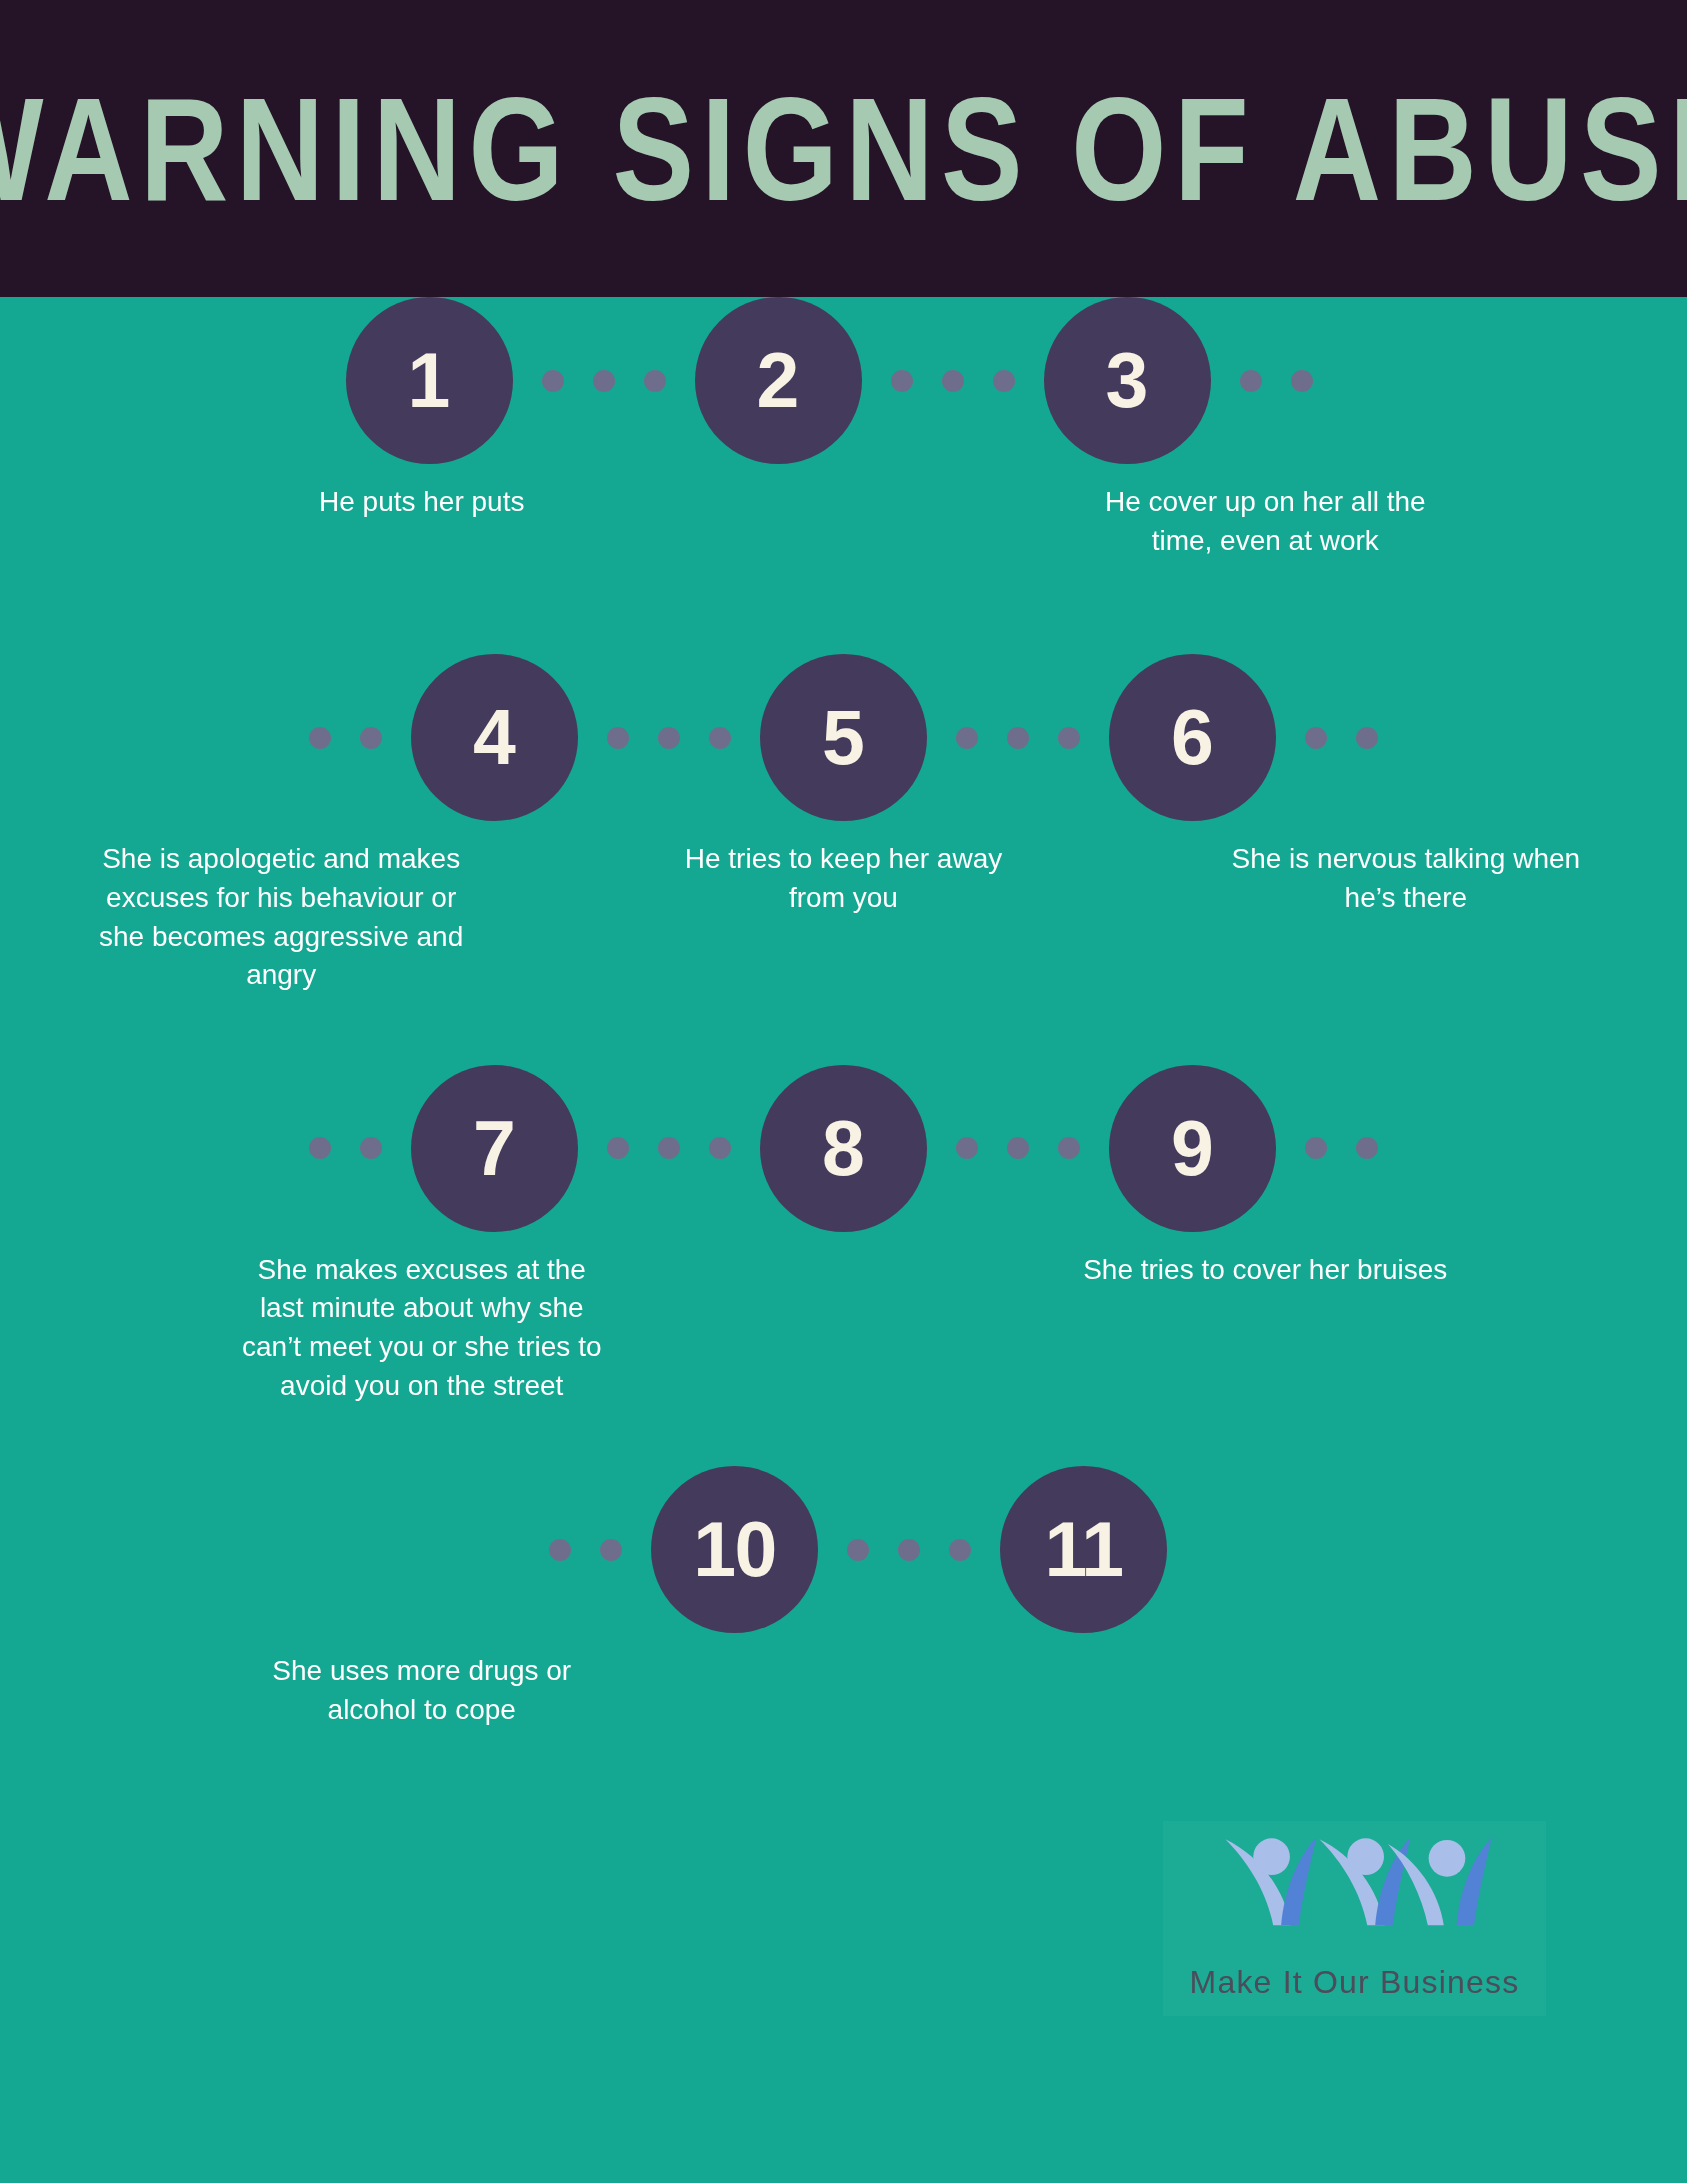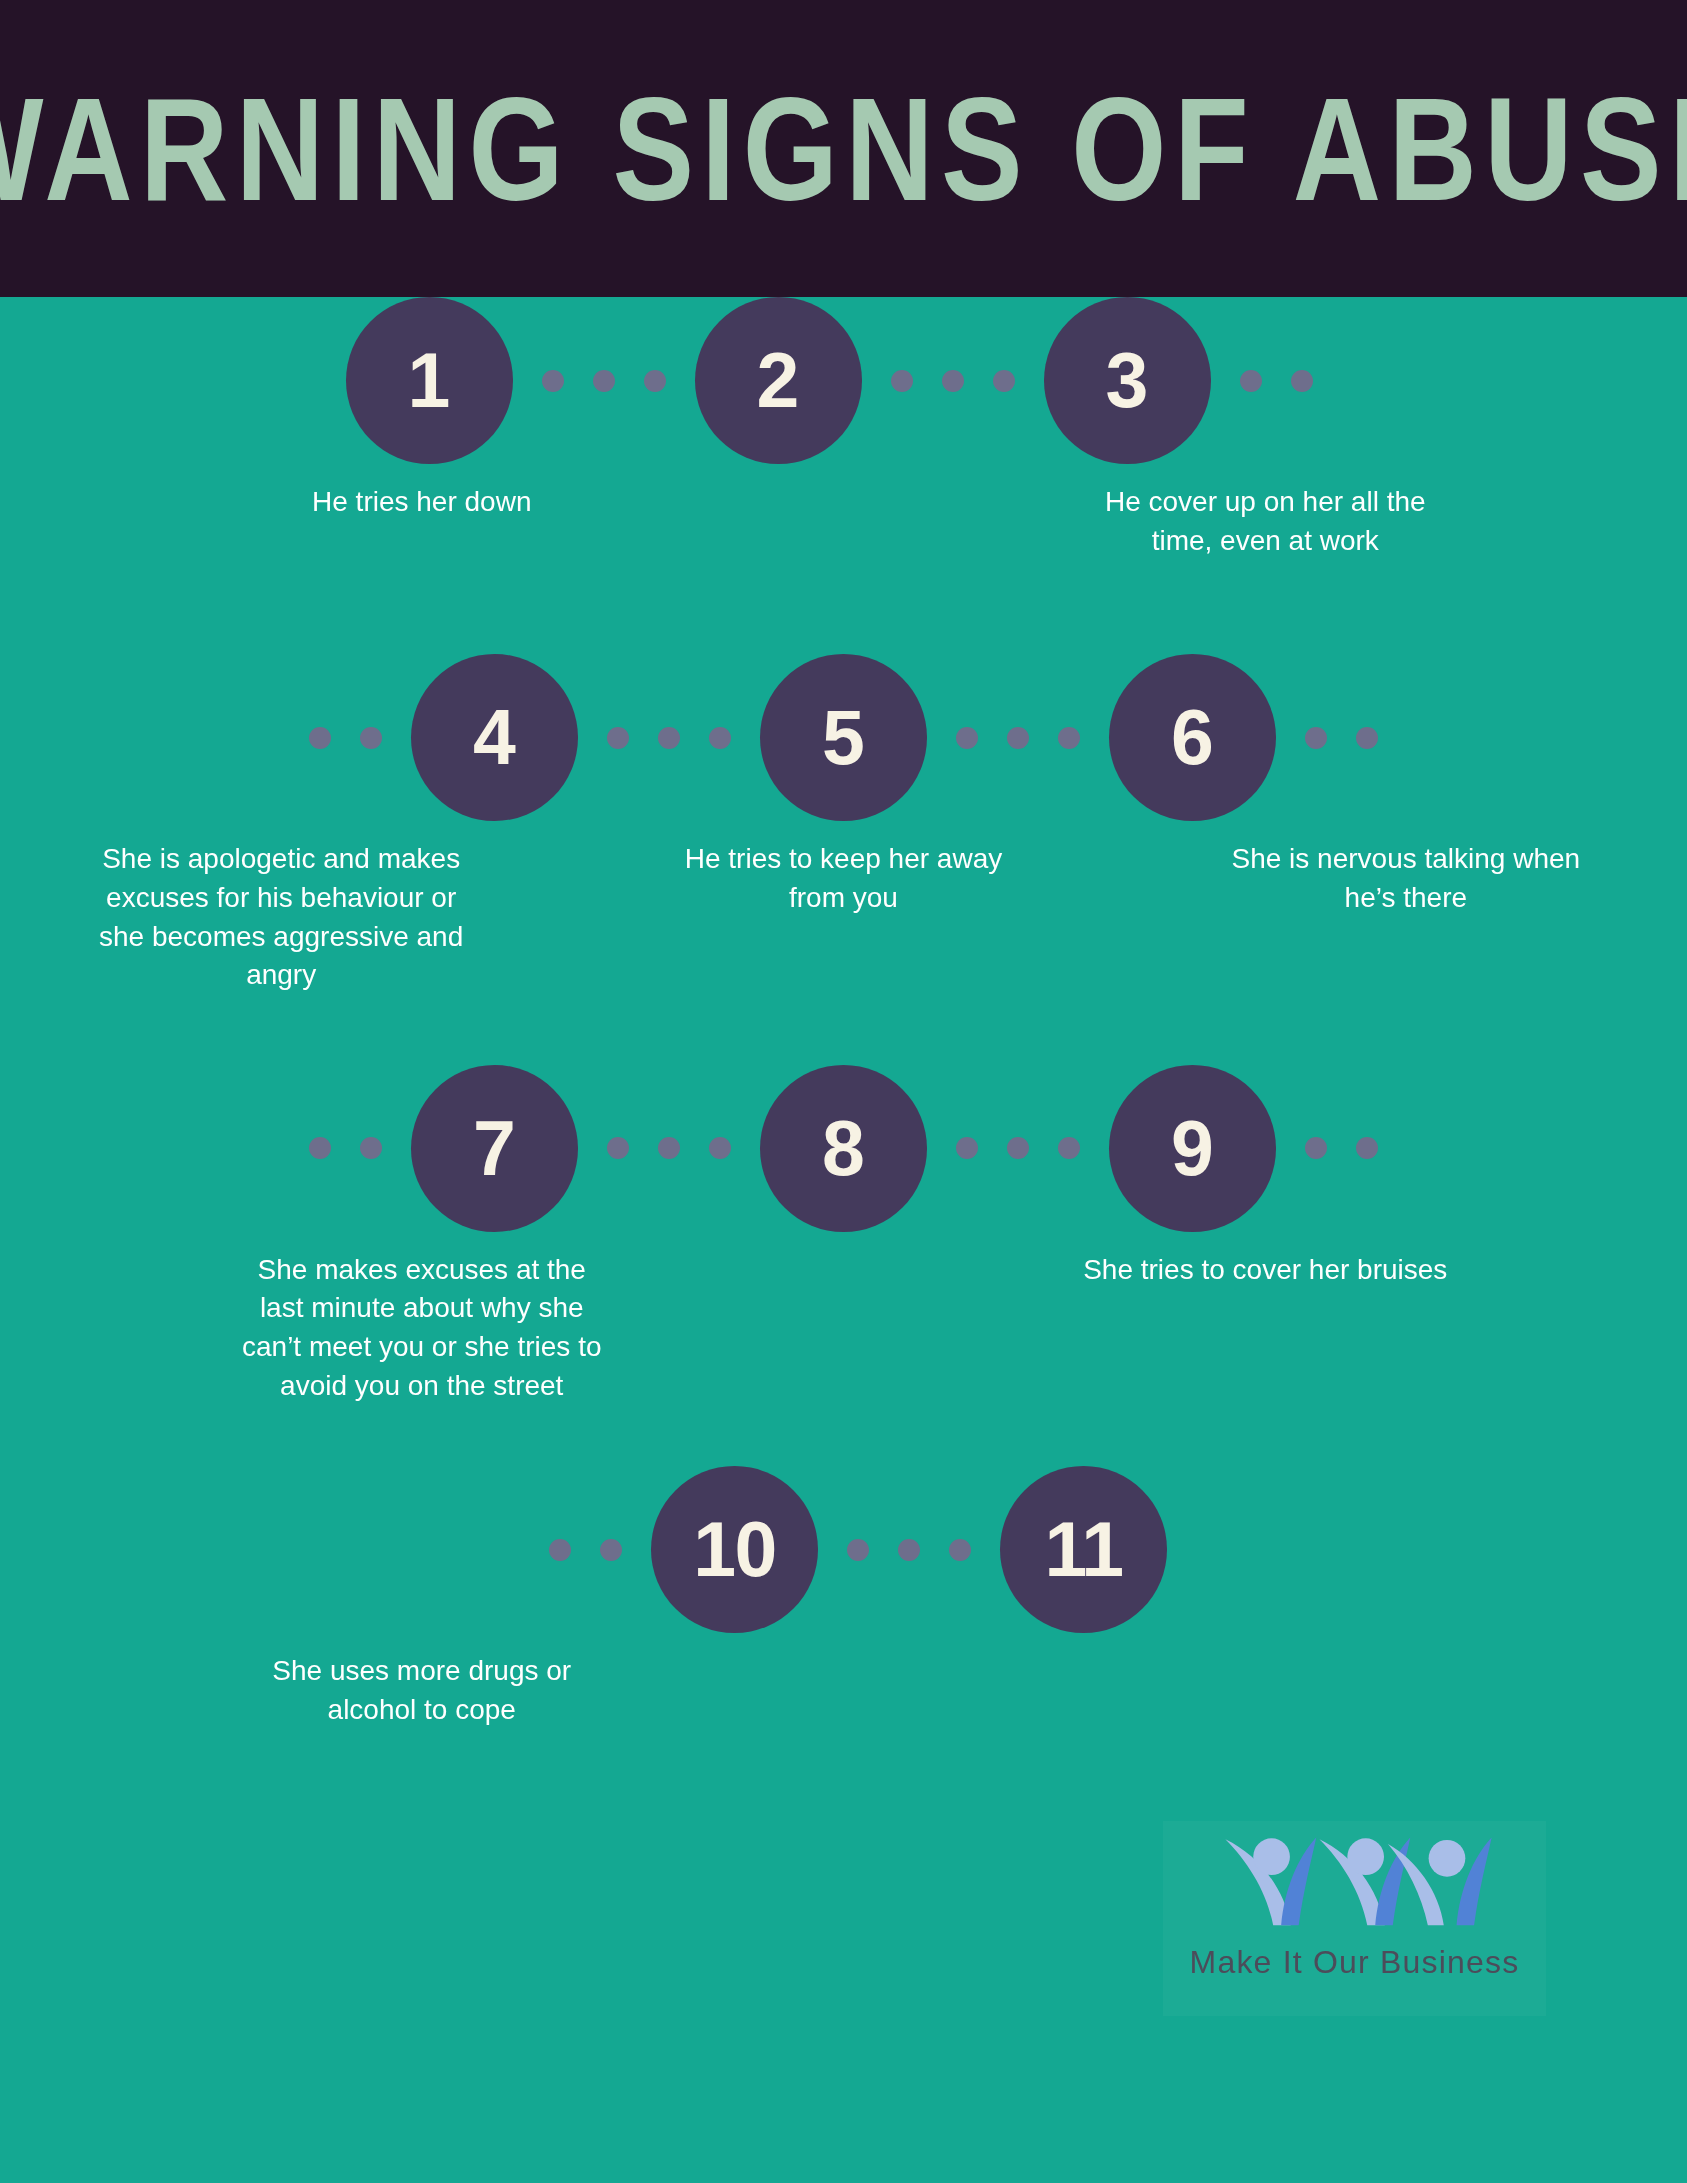--- a/index.html
+++ b/index.html
@@ -133,21 +133,21 @@
   }
   .logo-mark {
     width: 287px;
     height: 112px;
     margin-top: 9.6px;
   }
   .logo-text {
     color: #4C4C5A;
     font-size: 32px;
     letter-spacing: 1.2px;
-    margin-top: 1px;
+    margin-top: 21px;
     white-space: nowrap;
   }
 </style>
 </head>
 <body>
 
 <div id="poster">
 
   <div class="header">
     <div class="header-title">WARNING SIGNS OF ABUSE</div>
@@ -182,21 +182,21 @@
             </div>
             <div class="gap-edge"></div>
             <div class="dot"></div>
             <div class="gap-small"></div>
             <div class="dot"></div>
             <div class="gap-small"></div>
           </div>
         </div>
         <div class="captions">
           <div class="caption-cell">
-            <div class="caption">He tries her down</div>
+            <div class="caption">He puts her puts</div>
           </div>
           <div class="caption-cell">
             <div class="caption">He cover up on her all the time, even at work</div>
           </div>
         </div>
       </div>
       <div class="row-spacer-1"></div>
       <div class="row">
         <div class="track">
           <div class="track-inner">

